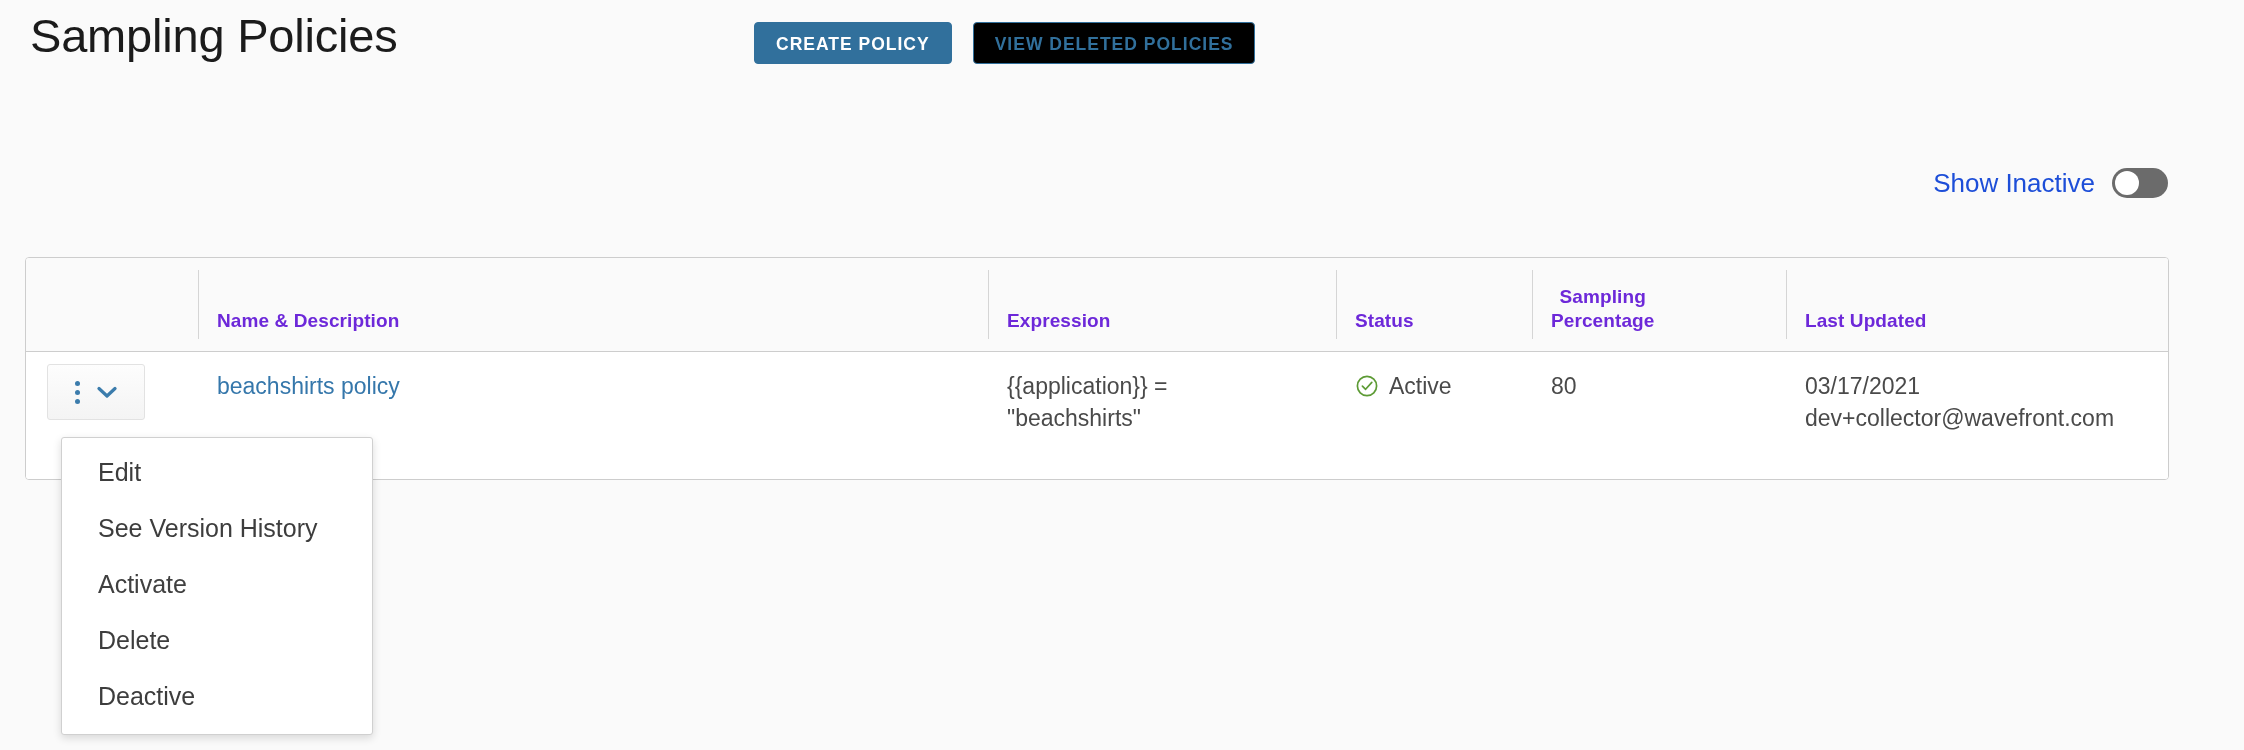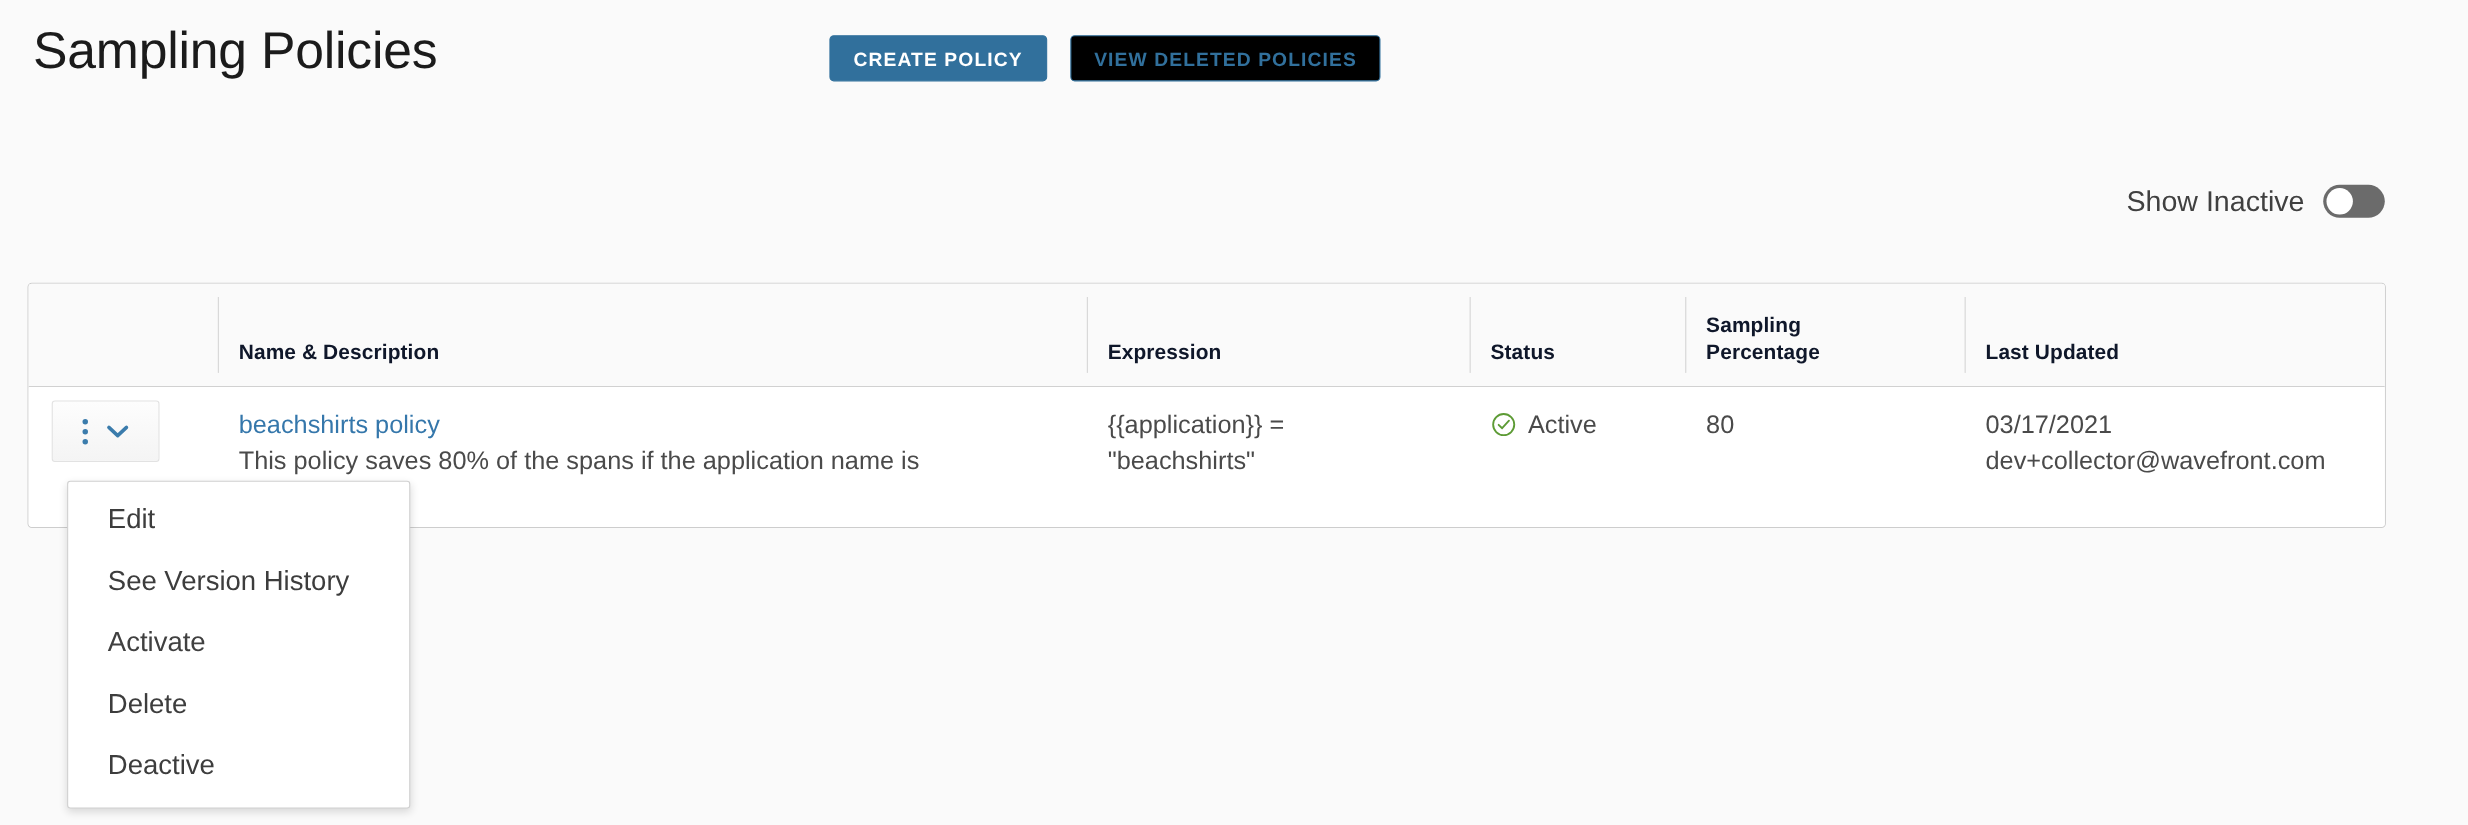--- a/index.html
+++ b/index.html
@@ -13,21 +13,21 @@
     font-family: "Liberation Sans", sans-serif;
     color: #2f2f2f;
     overflow: hidden;
     position: relative;
   }
 
   
   .page-header {
     position: absolute;
     left: 0;
-    top: 10px;
+    top: 0;
     width: 2244px;
     height: 96px;
   }
   .page-title {
     position: absolute;
     left: 30px;
     top: 8px;
     font-size: 47px;
     font-weight: 300;
     letter-spacing: -0.2px;
@@ -74,21 +74,21 @@
     position: absolute;
     right: 76px;
     top: 168px;
     display: flex;
     align-items: center;
     gap: 17px;
   }
   .toggle-label {
     font-size: 26px;
     font-weight: 400;
-    color: #404040;
+    color: #1d4ed8;
     line-height: 30px;
     white-space: nowrap;
   }
   .toggle-switch {
     position: relative;
     width: 56px;
     height: 30px;
     border-radius: 15px;
     background: #6b6b6b;
     cursor: pointer;
@@ -150,26 +150,27 @@
     left: 0;
     top: 12px;
     bottom: 12px;
     width: 1px;
     background: #d5d5d5;
   }
 
   .th {
     font-size: 19px;
     font-weight: 700;
-    color: #0f172a;
+    color: #6d28d9;
     letter-spacing: 0.1px;
     line-height: 24px;
     position: absolute;
     left: 19px;
     bottom: 18px;
+    text-align: center;
   }
 
   .td {
     font-size: 23px;
     font-weight: 400;
     color: #4a4a4a;
     line-height: 32px;
     position: absolute;
     left: 19px;
     top: 18px;
@@ -322,21 +323,20 @@
           <svg width="20" height="13" viewBox="0 0 20 13">
             <path d="M2 2.5 L10 10 L18 2.5" fill="none" stroke="#3b7cac" stroke-width="3.2" stroke-linecap="round" stroke-linejoin="round"></path>
           </svg>
         </span>
       </div>
     </div>
 
     <div class="col col-name">
       <div class="td" style="white-space:normal;">
         <a class="policy-link">beachshirts policy</a>
-        <span class="policy-desc">This policy saves 80% of the spans if the application name is</span>
       </div>
     </div>
 
     <div class="col col-expr">
       <span class="td">{{application}} =
 "beachshirts"</span>
     </div>
 
     <div class="col col-status">
       <span class="status-wrap">

